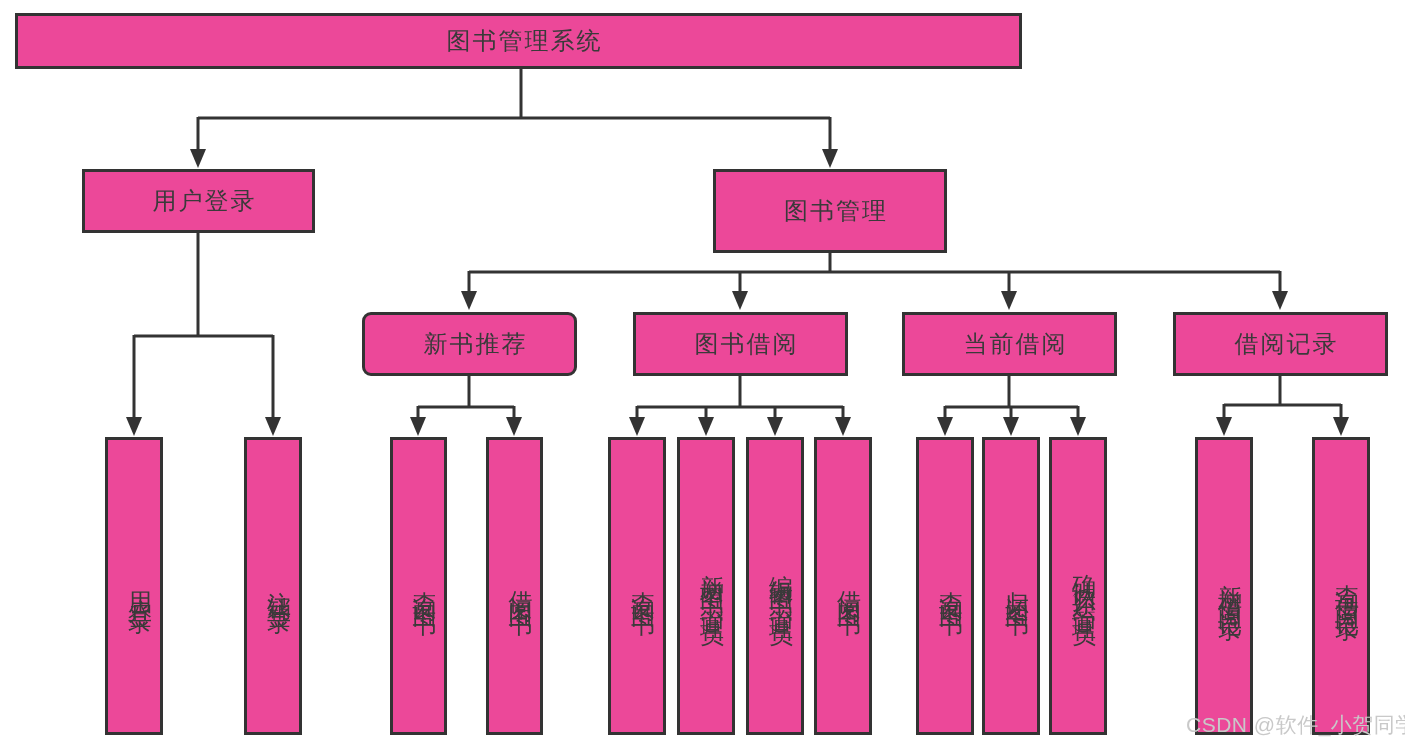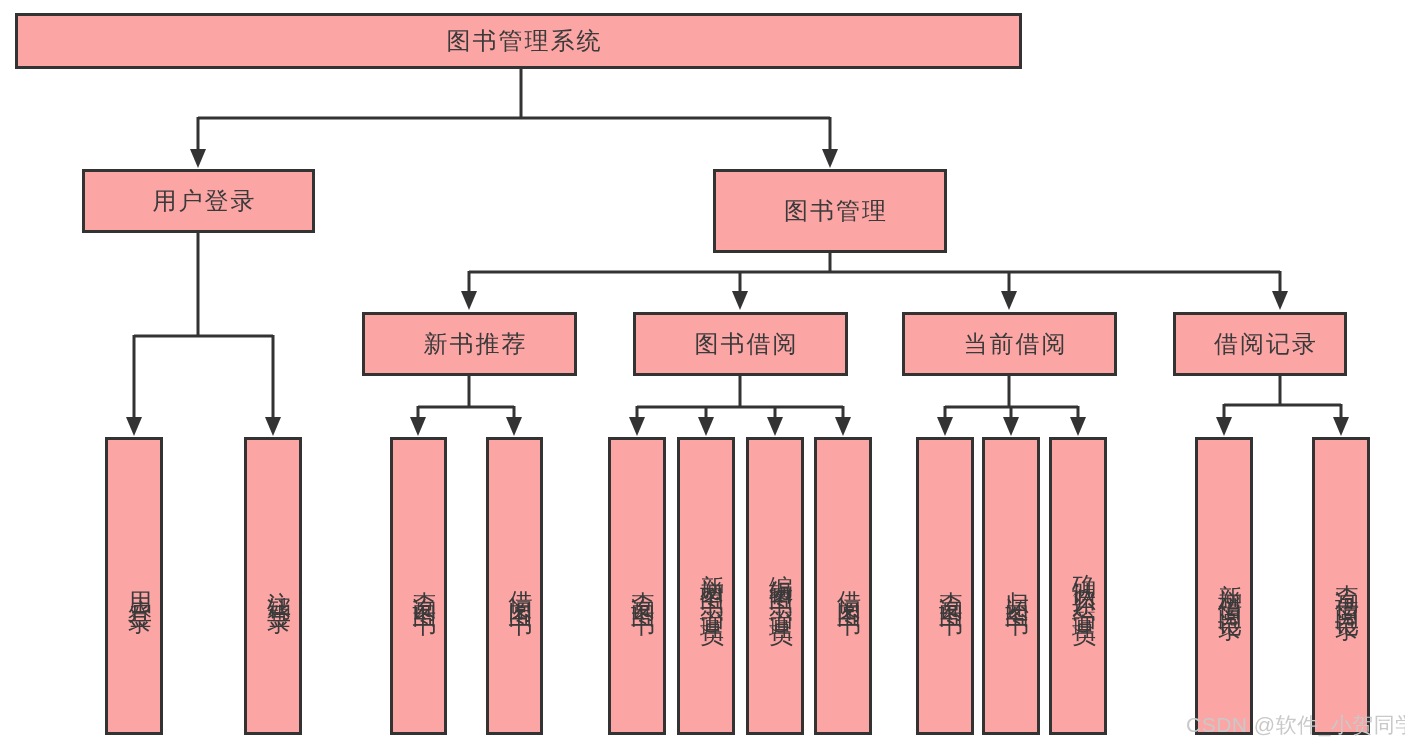--- a/index.html
+++ b/index.html
@@ -19,21 +19,21 @@
   .connectors {
     position: absolute;
     left: 0;
     top: 0;
     z-index: 1;
   }
   .node {
     position: absolute;
     box-sizing: border-box;
     border: 3px solid #333333;
-    background: #fca5a5;
+    background: #ec4899;
     display: flex;
     align-items: center;
     justify-content: center;
     z-index: 2;
     padding-left: 12px;
   }
   .h-node {
     font-size: 24px;
     letter-spacing: 2px;
     text-align: center;
@@ -135,24 +135,24 @@
   </svg>
 
   <div class="node h-node" style="left:15px; top:13px; width:1007px; height:56px;">图书管理系统</div>
 
   <div class="node h-node" style="left:82px; top:169px; width:233px; height:64px;">用户登录</div>
   <div class="node h-node" style="left:713px; top:169px; width:234px; height:84px;">图书管理</div>
 
   <div class="node v-node" style="left:105px; top:437px; width:58px; height:298px;">用户登录</div>
   <div class="node v-node" style="left:244px; top:437px; width:58px; height:298px;">注销登录</div>
 
-  <div class="node h-node" style="left:362px; top:312px; width:215px; height:64px;">新书推荐</div>
+  <div class="node h-node" style="left:362px; top:312px; width:215px; height:64px;border-radius:9px;">新书推荐</div>
   <div class="node h-node" style="left:633px; top:312px; width:215px; height:64px;">图书借阅</div>
   <div class="node h-node" style="left:902px; top:312px; width:215px; height:64px;">当前借阅</div>
-  <div class="node h-node" style="left:1173px; top:312px; width:174px; height:64px;">借阅记录</div>
+  <div class="node h-node" style="left:1173px; top:312px; width:215px; height:64px;">借阅记录</div>
 
   <div class="node v-node" style="left:390px; top:437px; width:57px; height:298px;">查询图书</div>
   <div class="node v-node" style="left:486px; top:437px; width:57px; height:298px;">借阅图书</div>
 
   <div class="node v-node" style="left:608px; top:437px; width:58px; height:298px;">查询图书</div>
   <div class="node v-node" style="left:677px; top:437px; width:58px; height:298px;">新增图书（管理员）</div>
   <div class="node v-node" style="left:746px; top:437px; width:58px; height:298px;">编辑图书（管理员）</div>
   <div class="node v-node" style="left:814px; top:437px; width:58px; height:298px;">借阅图书</div>
 
   <div class="node v-node" style="left:916px; top:437px; width:58px; height:298px;">查询图书</div>

